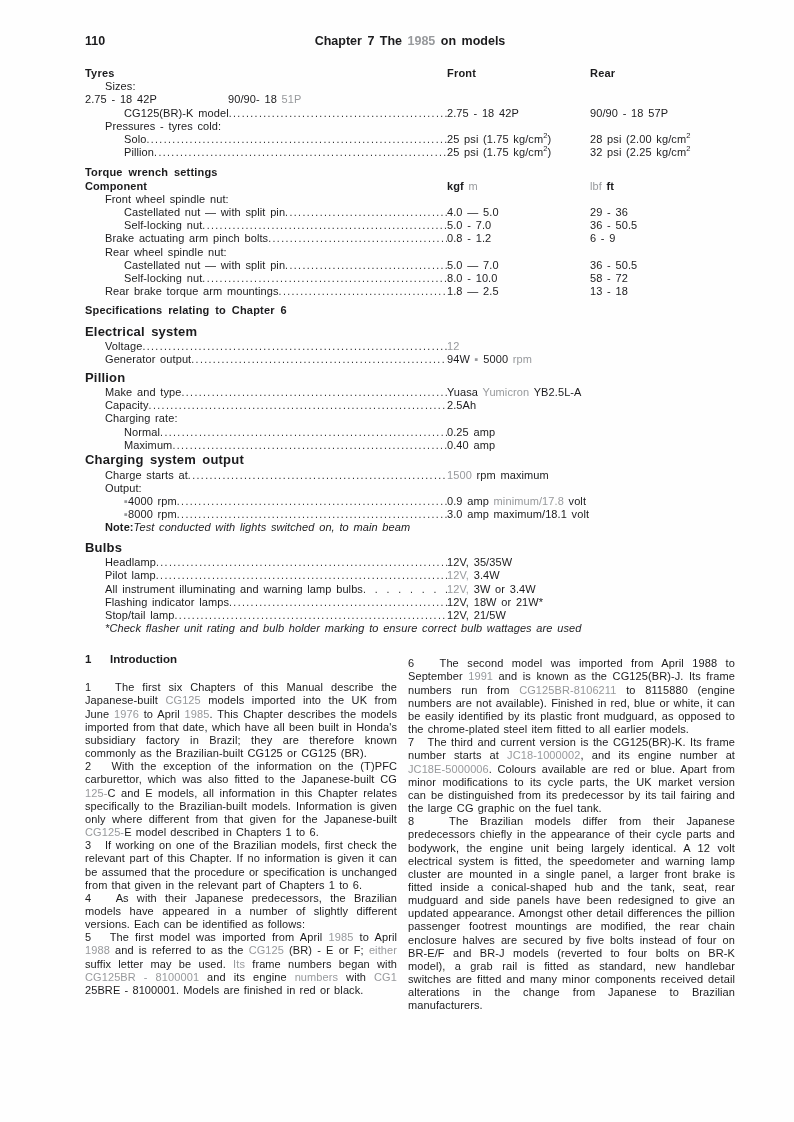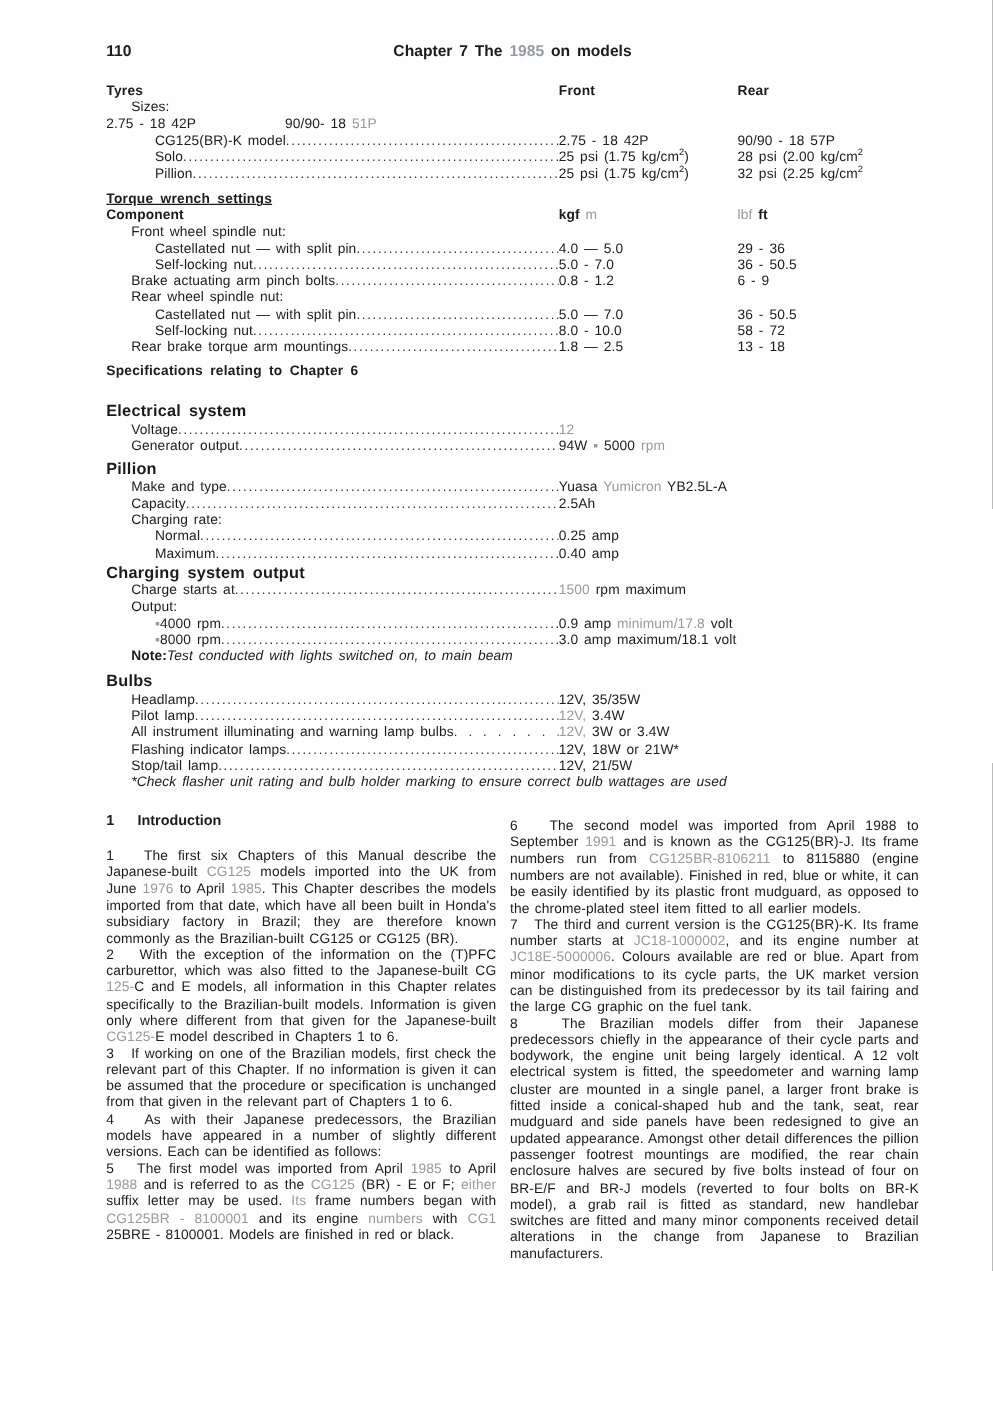--- a/index.html
+++ b/index.html
@@ -93,36 +93,43 @@
       </div>
       <div class="spec-row">
         <div class="lab ind2">
           <span>CG125(BR)-K model</span>
           <span class="leader dots"></span>
         </div>
         <div class="c1"><span>2.75 - 18 42P</span></div>
         <div class="c2"><span>90/90 - 18 57P</span></div>
       </div>
       <div class="spec-row">
+        <div class="lab ind1">
+          <span>Pressures - tyres cold:</span>
+        </div>
+        <div class="c1"></div>
+        <div class="c2"></div>
+      </div>
+      <div class="spec-row">
         <div class="lab ind2">
           <span>Solo</span>
           <span class="leader dots"></span>
         </div>
         <div class="c1"><span>25 psi (1.75 kg/cm</span><sup>2</sup><span>)</span></div>
         <div class="c2"><span>28 psi (2.00 kg/cm</span><sup>2</sup></div>
       </div>
       <div class="spec-row">
         <div class="lab ind2">
           <span>Pillion</span>
           <span class="leader dots"></span>
         </div>
         <div class="c1"><span>25 psi (1.75 kg/cm</span><sup>2</sup><span>)</span></div>
         <div class="c2"><span>32 psi (2.25 kg/cm</span><sup>2</sup></div>
       </div>
-      <div class="spec-row hs" style="margin-top: 7px; text-decoration: underline;">
+      <div class="spec-row hs" style="margin-top: 7px;">
         <div class="lab ind0">
           <span class="b">Torque wrench settings</span>
         </div>
         <div class="c1"></div>
         <div class="c2"></div>
       </div>
       <div class="spec-row">
         <div class="lab ind0">
           <span class="b">Component</span>
         </div>
@@ -191,21 +198,21 @@
         <div class="c1"><span>1.8 — 2.5</span></div>
         <div class="c2"><span>13 - 18</span></div>
       </div>
       <div class="spec-row hs" style="margin-top: 6px;">
         <div class="lab ind0">
           <span class="b">Specifications relating to Chapter 6</span>
         </div>
         <div class="c1"></div>
         <div class="c2"></div>
       </div>
-      <div class="spec-row hl" style="margin-top: 17px;">
+      <div class="spec-row hl" style="margin-top: 6px;">
         <div class="lab ind0">
           <span class="b">Electrical system</span>
         </div>
         <div class="c1"></div>
         <div class="c2"></div>
       </div>
       <div class="spec-row">
         <div class="lab ind1">
           <span>Voltage</span>
           <span class="leader dots"></span>

